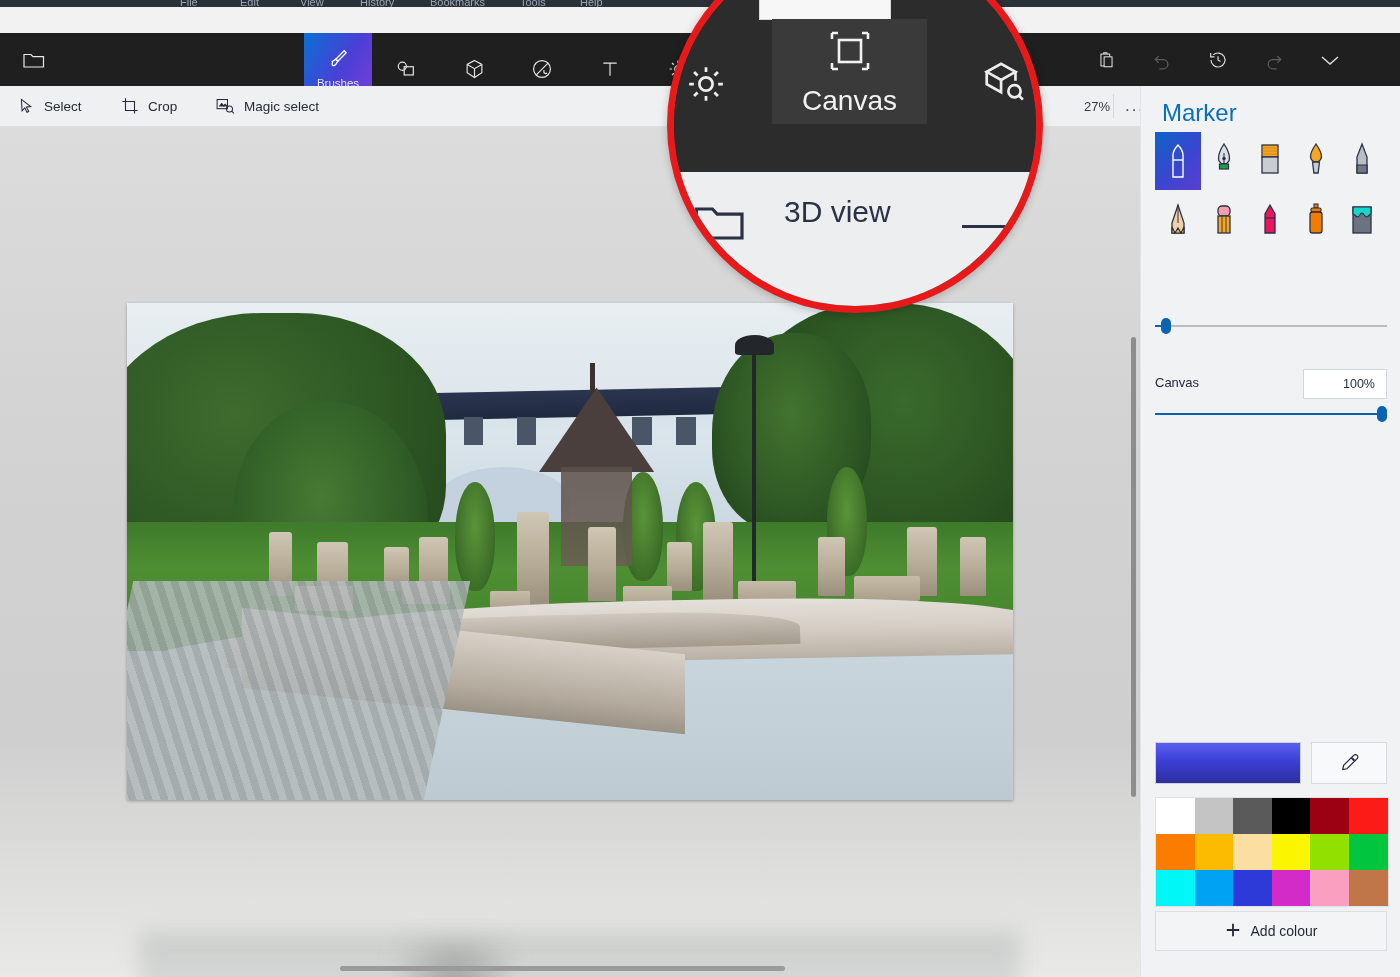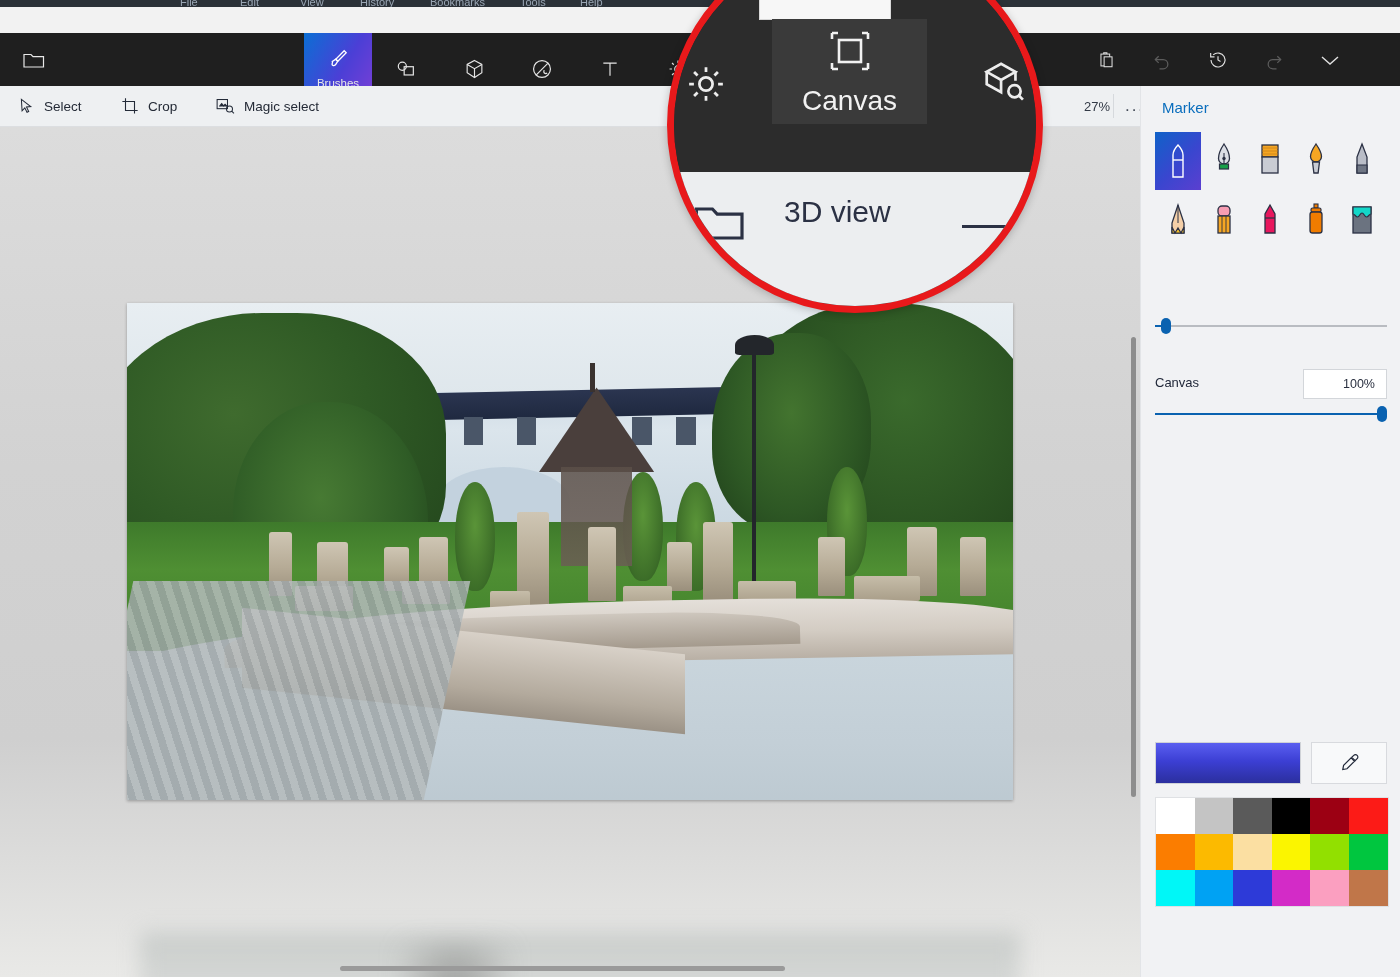--- a/index.html
+++ b/index.html
@@ -192,21 +192,21 @@
     background:#9a9a9a; border-radius: 3px;
   }
 
   
   .panel {
     position: absolute; top: 86px; right: 0; width: 260px; height: 891px;
     background: #f1f2f4; border-left: 1px solid #e2e4e7;
   }
   .panel-title {
     position: absolute; left: 21px; top: 13px;
-    font-size: 15px; color: #0a6ebd; font-weight: 400;
+    font-size: 24px; color: #0a6ebd; font-weight: 400;
   }
   .brush-grid {
     position: absolute; left: 14px; top: 46px; width: 232px;
     display: grid; grid-template-columns: repeat(5, 46px); gap: 2px 0;
   }
   .brush {
     width: 46px; height: 58px;
     display: flex; align-items: center; justify-content: center;
   }
   .brush.sel {
@@ -647,20 +647,28 @@
       <i style="background:#92e000"></i>
       <i style="background:#00c63f"></i>
       <i style="background:#00f7f7"></i>
       <i style="background:#00a2f3"></i>
       <i style="background:#2d3ad8"></i>
       <i style="background:#d32bc7"></i>
       <i style="background:#fb9fc0"></i>
       <i style="background:#c07649"></i>
     </div>
 
+    <div class="addcolour">
+      <span>
+        <svg width="16" height="16" viewBox="0 0 16 16" fill="none" stroke="#22293a" stroke-width="1.8">
+            <path d="M8 1.8v12.4M1.8 8h12.4"></path>
+          </svg>
+      </span>
+      <span>Add colour</span>
+    </div>
   </div>
 
   <div style="position:absolute; left:717px; top:8px; width:55px; height:24px;
               background:#f7f7f7; border:1px solid #d8d8d8; font-size:12px; color:#1b1b1b;
               display:flex; align-items:center; justify-content:center;">Canvas</div>
 
   <div class="callout">
     <div class="co-dark"></div>
     <div class="co-light"></div>
 

